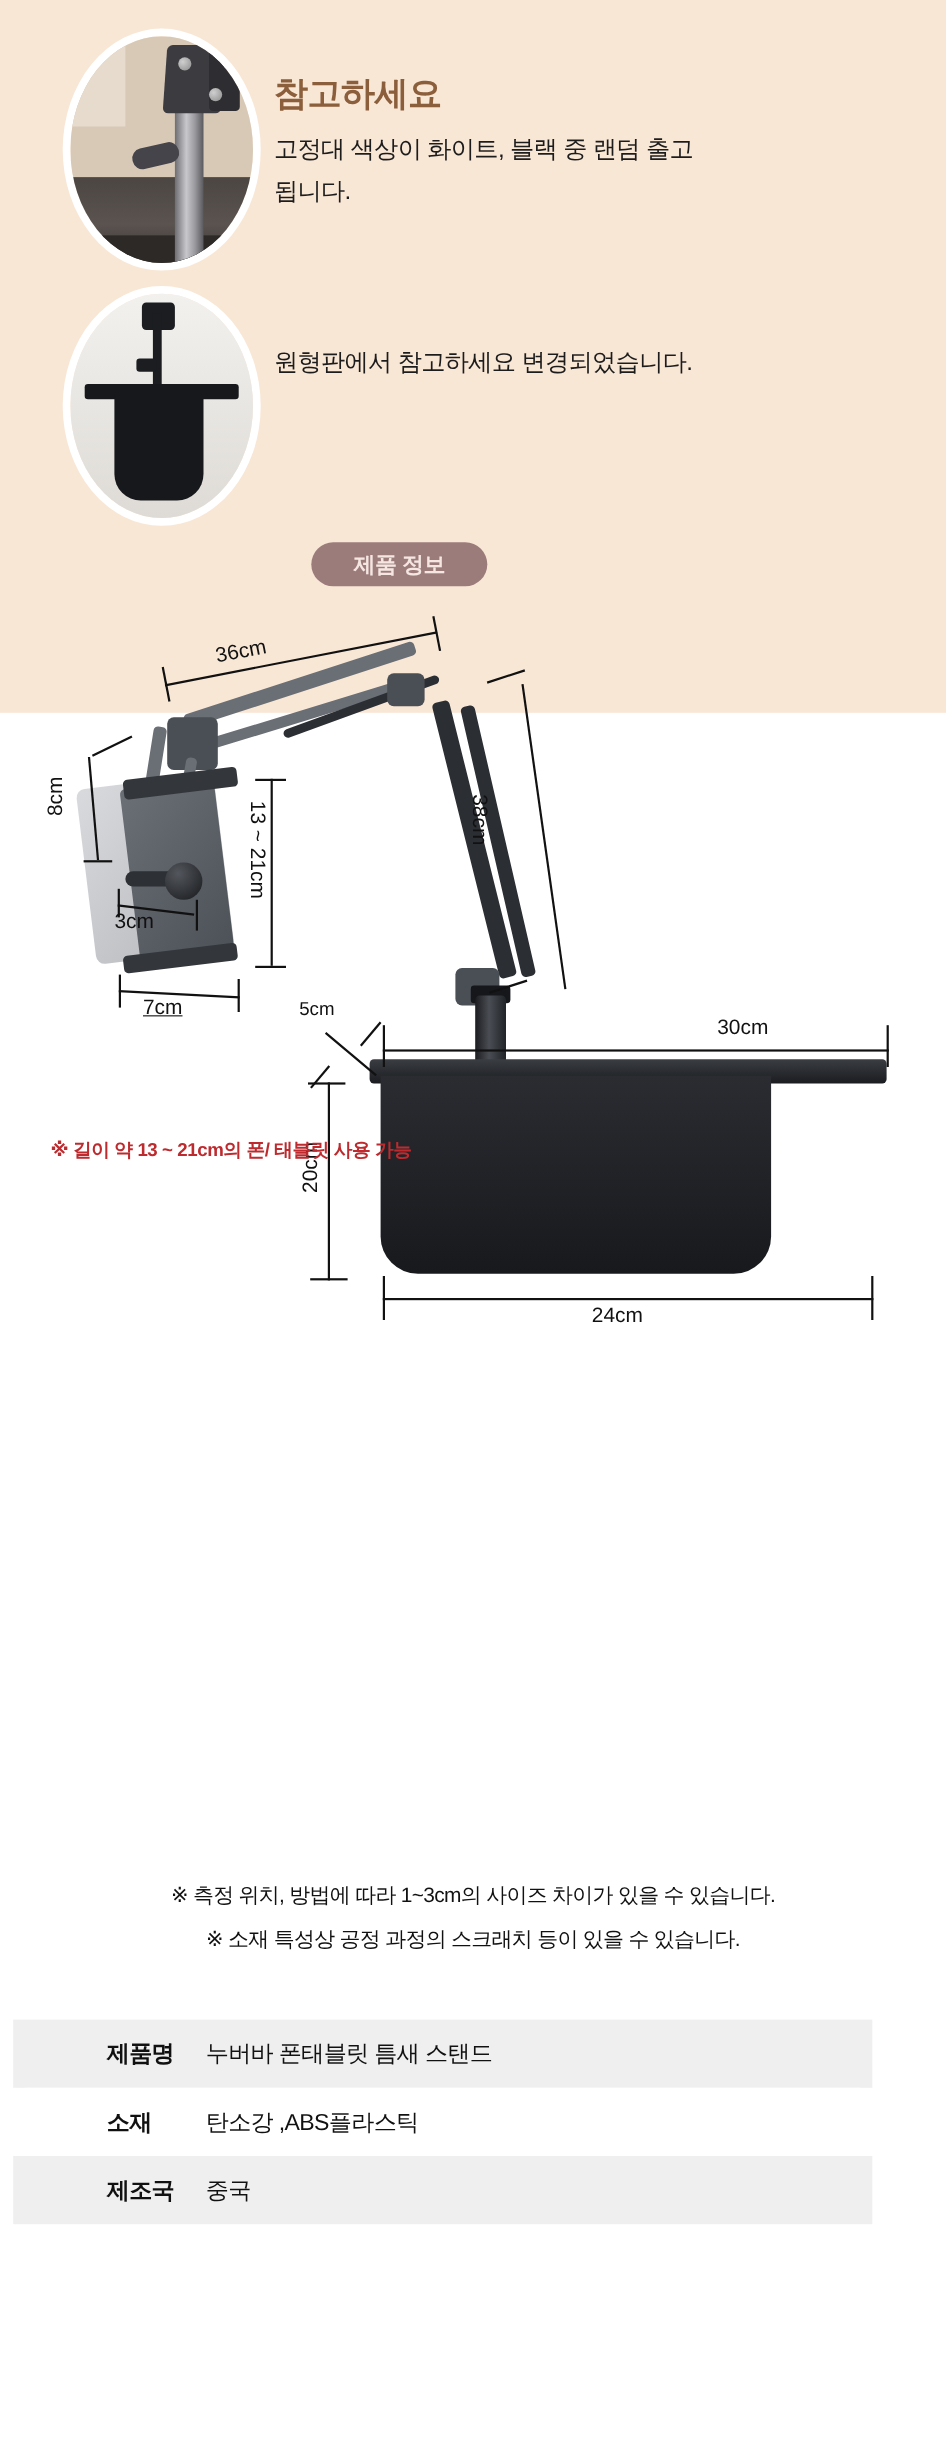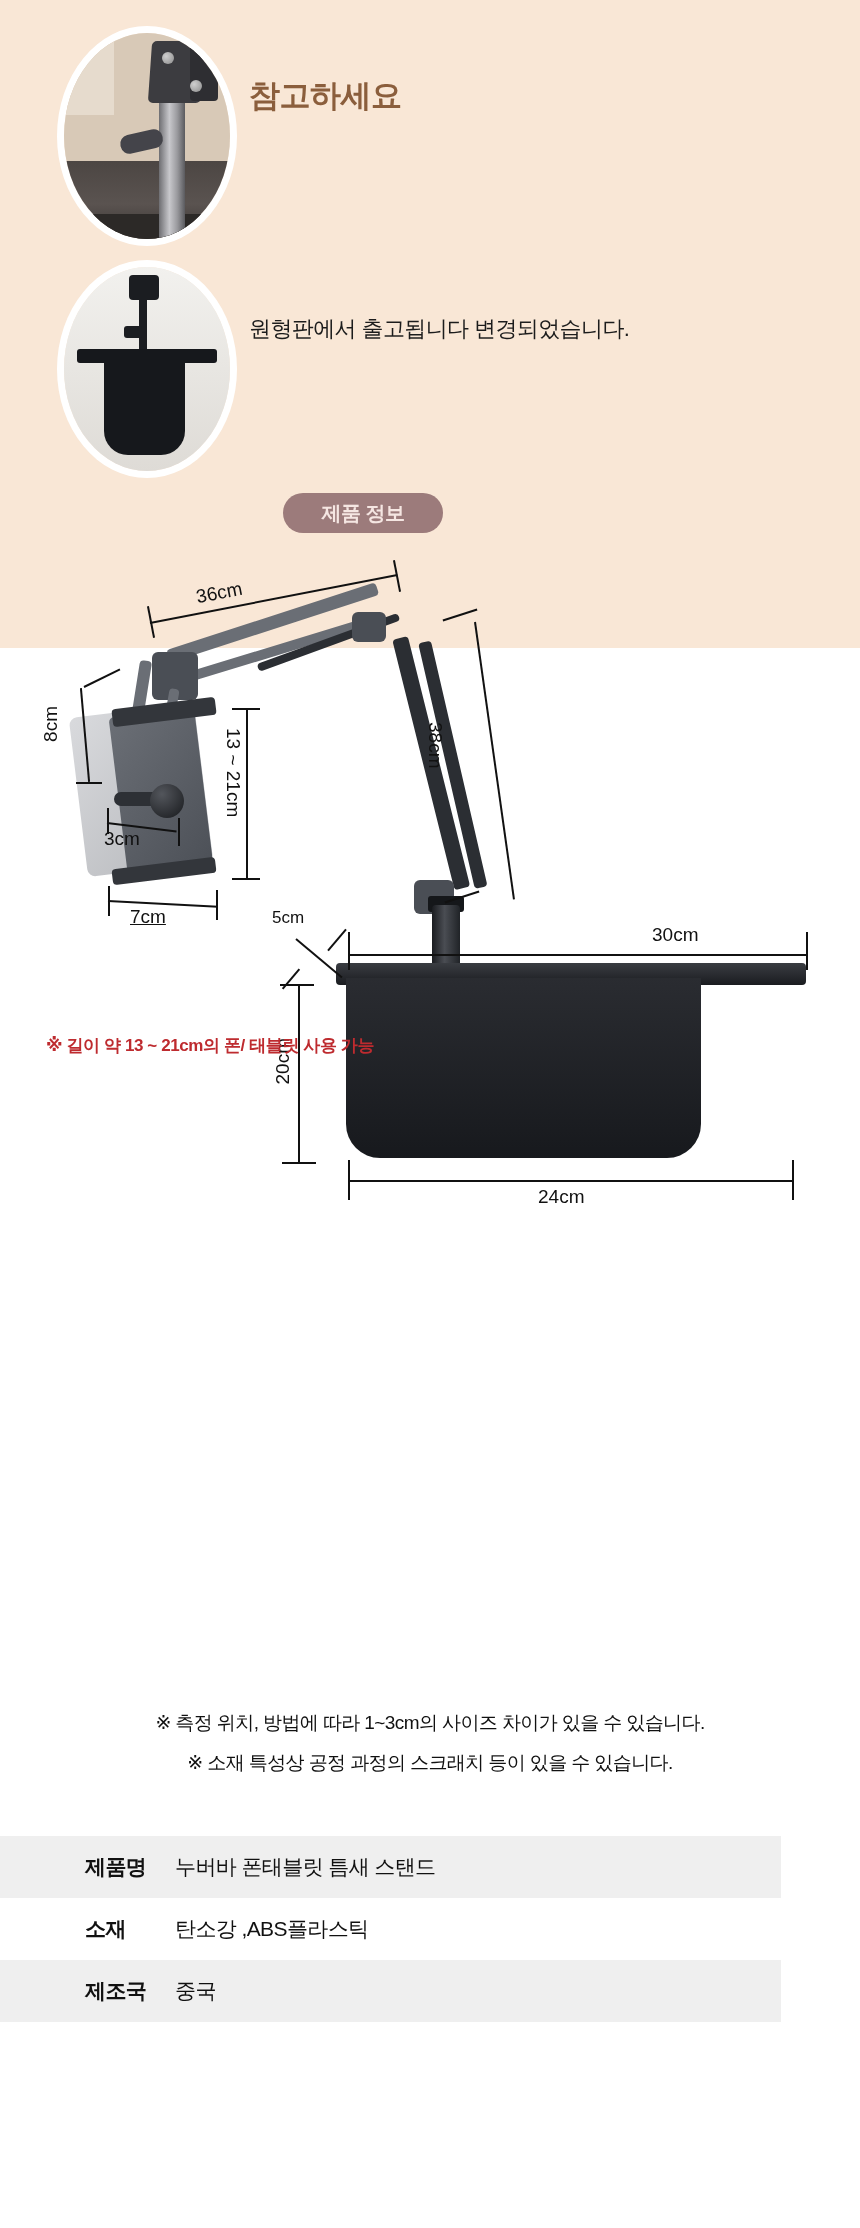--- a/index.html
+++ b/index.html
@@ -50,21 +50,21 @@
   .p2-tray-body{position:absolute;left:24%;top:45%;width:49%;height:47%;
     background:#16181c;border-radius:0 0 24px 24px;}
   .p2-rod{position:absolute;left:45%;top:9%;width:5%;height:34%;background:#1b1d21;}
   .p2-head{position:absolute;left:39%;top:4%;width:18%;height:12%;
     background:#1b1d21;border-radius:4px;}
   .p2-knob{position:absolute;left:36%;top:29%;width:11%;height:6%;
     background:#1b1d21;border-radius:3px;}
 
   .notice-title{
     position:absolute;left:249px;top:64px;
-    font-size:31px;font-weight:bold;color:#8B5E3C;letter-spacing:-0.5px;margin-top:11px;
+    font-size:31px;font-weight:bold;color:#8B5E3C;letter-spacing:-0.5px;
   }
   .notice-text-1{
     position:absolute;left:249px;top:117px;width:400px;
     font-size:22px;line-height:38px;color:#1c1c1c;letter-spacing:-0.6px;
   }
   .notice-text-2{
     position:absolute;left:249px;top:310px;width:400px;
     font-size:22px;line-height:38px;color:#1c1c1c;letter-spacing:-0.6px;
   }
 
@@ -120,21 +120,21 @@
 
   
   .disclaimer{
     position:absolute;left:0;width:860px;text-align:center;
     font-size:19px;color:#111;letter-spacing:-0.6px;
   }
   .disclaimer-1{top:1710px;}
   .disclaimer-2{top:1750px;}
 
   
-  .spec-table{position:absolute;left:0;top:1836px;width:781px;}
+  .spec-table{position:absolute;left:12px;top:1836px;width:781px;}
   .spec-row{display:flex;align-items:center;height:62px;}
   .spec-row.odd{background:#EFEFEF;}
   .spec-row.even{background:#ffffff;border-radius:12px;}
   .spec-key{width:175px;padding-left:85px;box-sizing:border-box;
     font-size:21px;font-weight:bold;color:#111;letter-spacing:-0.6px;}
   .spec-val{font-size:21px;color:#111;letter-spacing:-0.6px;}
 </style>
 </head>
 <body>
 
@@ -156,21 +156,22 @@
   <div class="oval-photo oval-2">
     <div class="p2-bg"></div>
     <div class="p2-head"></div>
     <div class="p2-rod"></div>
     <div class="p2-knob"></div>
     <div class="p2-tray-top"></div>
     <div class="p2-tray-body"></div>
   </div>
 
   <div class="notice-title">참고하세요</div>
-  <div class="notice-text-2">원형판에서 출고됩니다 변경되었습니다.</div>
+  <div class="notice-text-1">고정대 색상이 화이트, 블랙 중 랜덤 출고됩니다.</div>
+  <div class="notice-text-2">원형판에서 참고하세요 변경되었습니다.</div>
 </div>
 
 <div class="info-badge">제품 정보</div>
 
 <div class="diagram">
 
   <div class="arm" style="left:168px;top:90px;width:220px;height:13px;transform:rotate(-18deg);transform-origin:left center;"></div>
   <div class="arm" style="left:176px;top:116px;width:210px;height:10px;transform:rotate(-17deg);transform-origin:left center;"></div>
   <div class="arm-dark" style="left:258px;top:104px;width:150px;height:8px;transform:rotate(-20deg);transform-origin:left center;"></div>
   <div class="joint" style="left:152px;top:92px;width:46px;height:48px;"></div>

